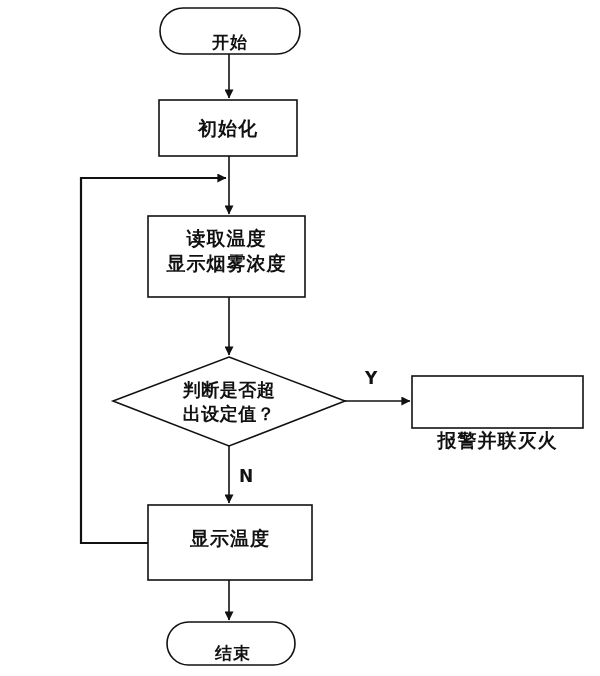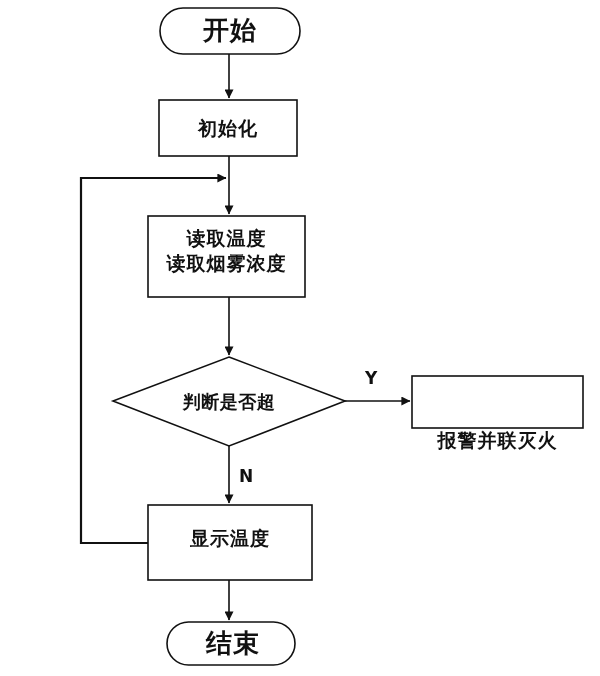--- a/index.html
+++ b/index.html
@@ -34,21 +34,21 @@
     color: #111111;
     font-family: "DejaVu Sans", "Liberation Sans", sans-serif;
     font-weight: 700;
     letter-spacing: 1px;
     white-space: nowrap;
     pointer-events: none;
   }
   .node-label .line {
     line-height: 1.28;
   }
-  .terminator-label { font-size: 26px; }
+  .terminator-label { font-size: 17px; justify-content: flex-end; }
   .process-label { font-size: 19px; border-radius: 24px; }
   .decision-label { font-size: 18px; letter-spacing: 0.5px; text-align: right; }
   .branch-label {
     position: absolute;
     font-size: 17px;
     font-weight: 700;
     color: #111111;
     font-family: "DejaVu Sans", "Liberation Sans", sans-serif;
   }
 </style>
@@ -96,25 +96,26 @@
   <div class="node-label terminator-label" style="left:160px; top:8px; width:140px; height:46px;">
     <span class="line">开始</span>
   </div>
 
   <div class="node-label process-label" style="left:159px; top:100px; width:138px; height:56px;">
     <span class="line">初始化</span>
   </div>
 
   <div class="node-label process-label" style="left:148px; top:216px; width:157px; height:69px;">
     <span class="line">读取温度</span>
-    <span class="line">读取烟雾浓度</span>
+    <span class="line">显示烟雾浓度</span>
   </div>
 
   <div class="node-label decision-label" style="left:113px; top:357px; width:232px; height:89px;">
     <span class="line">判断是否超</span>
+    <span class="line">出设定值？</span>
   </div>
 
   <div class="node-label process-label" style="left:412px; top:376px; width:171px; height:52px;margin-top:38px;">
     <span class="line">报警并联灭火</span>
   </div>
 
   <div class="node-label process-label" style="left:148px; top:505px; width:164px; height:66px;align-items:center;">
     <span class="line">显示温度</span>
   </div>
 

